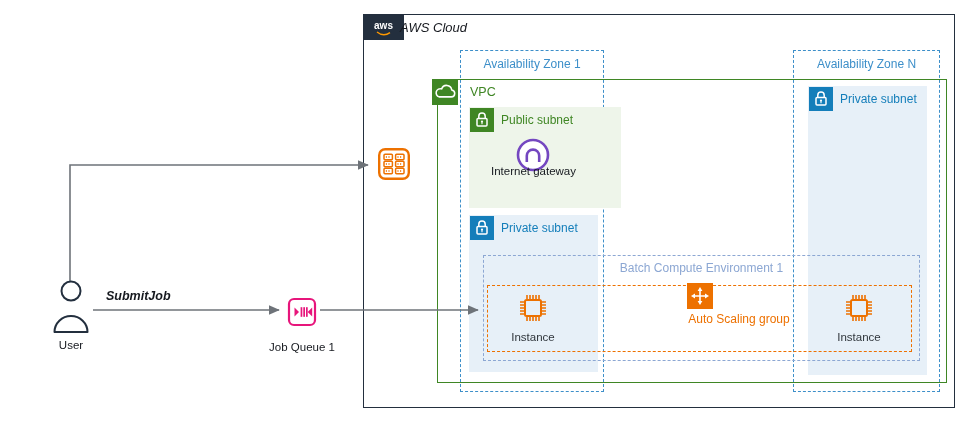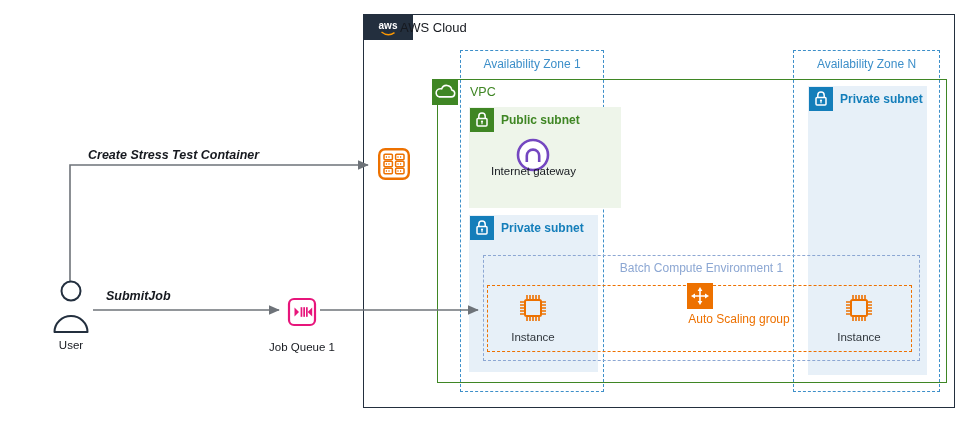--- a/index.html
+++ b/index.html
@@ -15,30 +15,30 @@
     --pink:#E7157B;
     --arrow:#6e7379;
     --ink:#16191f;
   }
   *{box-sizing:border-box;margin:0;padding:0;}
   body{background:#fff;font-family:"Liberation Sans",sans-serif;color:var(--ink);}
   .canvas{position:relative;width:977px;height:437px;background:#fff;overflow:hidden;}
   .abs{position:absolute;}
   .box{position:absolute;background:transparent;}
   .aws-cloud{left:363px;top:14px;width:592px;height:394px;border:1.6px solid var(--aws-dark);}
-  .aws-logo{left:363px;top:14px;width:50px;height:26px;background:var(--aws-dark);z-index:6;}
-  .aws-cloud-label{left:400px;top:20px;font-size:13px;color:var(--ink);z-index:6;}
+  .aws-logo{left:363px;top:14px;width:41px;height:26px;background:var(--aws-dark);z-index:6;}
+  .aws-cloud-label{left:400px;top:20px;font-size:13px;color:var(--ink);z-index:6;font-style:italic;}
   .az{border:1.5px dashed var(--az-blue);z-index:1;}
   .az1{left:460px;top:50px;width:144px;height:342px;}
   .azn{left:793px;top:50px;width:147px;height:342px;}
   .az-label{position:absolute;top:6px;left:0;right:0;text-align:center;color:var(--az-blue);font-size:12px;}
   .vpc{left:437px;top:79px;width:510px;height:304px;border:1.6px solid var(--vpc-green);z-index:2;}
   .vpc-icon{left:432px;top:79px;width:26px;height:26px;background:var(--vpc-green);z-index:6;}
   .vpc-label{left:470px;top:85px;color:var(--vpc-green);font-size:12.5px;z-index:6;}
-  .subnet{z-index:3;font-weight:bold;}
+  .subnet{z-index:3;}
   .pub-subnet{left:469px;top:107px;width:152px;height:101px;background:var(--green-bg);}
   .priv-subnet-1{left:469px;top:215px;width:129px;height:157px;background:var(--blue-bg);}
   .priv-subnet-n{left:808px;top:86px;width:119px;height:289px;background:var(--blue-bg);}
   .lock{position:absolute;left:1px;top:1px;width:24px;height:24px;z-index:4;}
   .lock.green{background:var(--vpc-green);}
   .lock.blue{background:var(--priv-blue);}
   .subnet-label{position:absolute;left:32px;top:6px;font-size:12px;}
   .subnet-label.green{color:var(--vpc-green);}
   .subnet-label.blue{color:var(--priv-blue);}
   .batch{left:483px;top:255px;width:437px;height:106px;border:1.5px dashed var(--batch-blue);z-index:4;}
@@ -237,16 +237,15 @@
   <svg class="abs wires" viewBox="0 0 977 437">
     <defs>
       <marker id="arr" markerWidth="9" markerHeight="8" refX="6.5" refY="3" orient="auto">
         <path d="M0 0 L7 3 L0 6 z" fill="#6e7379"></path>
       </marker>
     </defs>
     <path d="M70 281 V165 H368" fill="none" stroke="#6e7379" stroke-width="1.6" marker-end="url(#arr)"></path>
     <path d="M93 310 H279" fill="none" stroke="#6e7379" stroke-width="1.6" marker-end="url(#arr)"></path>
     <path d="M320 310 H478" fill="none" stroke="#6e7379" stroke-width="1.6" marker-end="url(#arr)"></path>
   </svg>
-  <div class="edge-label edge-create">Create Stress Test Container</div>
   <div class="edge-label edge-submit">SubmitJob</div>
 
 </div>
 
 </body></html>

